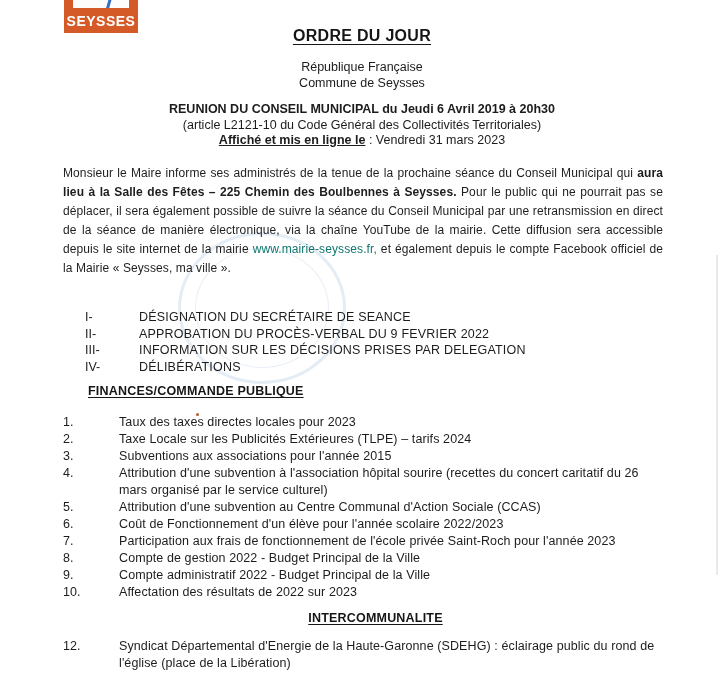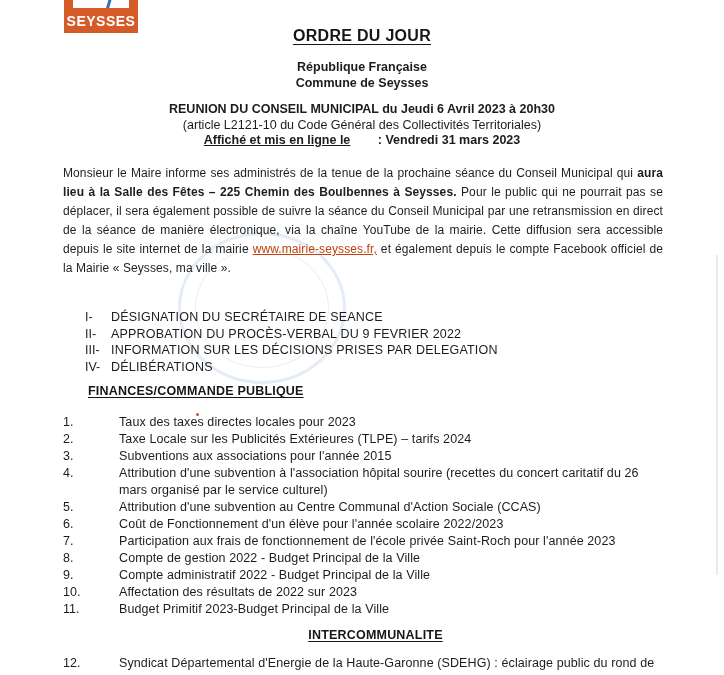--- a/index.html
+++ b/index.html
@@ -36,40 +36,40 @@
     letter-spacing:0.5px; transform:scaleY(1.08);
   }
 
   
   .center-line { position:absolute; left:0; width:724px; text-align:center; }
   .doc-title {
     top:27px; font-size:16px; font-weight:bold;
     text-decoration:underline; text-underline-offset:3px;
     letter-spacing:0.3px; color:#161616;
   }
-  .subtitle { top:60px; font-size:12.5px; font-weight:bold; line-height:15.5px; }
+  .subtitle { top:60px; font-size:12.5px; font-weight:normal; line-height:15.5px; }
   .meeting { top:102px; font-size:12.5px; line-height:15.5px; }
   .meeting .b { font-weight:bold; }
   .meeting .posted-label { font-weight:bold; text-decoration:underline; }
-  .meeting .posted-value { font-weight:bold;padding-left:24px; }
+  .meeting .posted-value { font-weight:normal; }
 
   
   .content { position:absolute; left:63px; top:164px; width:600px; }
 
   .intro {
     font-size:12px; line-height:19px; text-align:justify;
     letter-spacing:0.1px; color:#1e1e1e;
   }
   .intro .b { font-weight:bold; }
-  .intro a.link { color:#c2410c; text-decoration:underline; cursor:pointer; }
+  .intro a.link { color:#0f766e; cursor:pointer; }
 
   .roman-list { margin-top:31px; margin-left:22px; font-size:12.5px; }
   .roman-row { display:flex; line-height:16.5px; }
   .roman-num { flex:0 0 26px; }
-  .roman-label { flex:1; letter-spacing:0.2px; }
+  .roman-label { flex:1; letter-spacing:0.2px;margin-left:28px; }
 
   .section-heading {
     margin-left:25px; font-size:12.5px; font-weight:bold;
     text-decoration:underline; text-underline-offset:2px;
     letter-spacing:0.2px; color:#161616;
   }
   .heading-finances { margin-top:9px; margin-bottom:16px; }
   .heading-inter    { margin-top:10px; margin-bottom:13px;text-align:center; }
 
   .num-list { font-size:12.5px; }
@@ -113,21 +113,21 @@
 <div class="speck"></div>
 
 <div class="center-line doc-title">ORDRE DU JOUR</div>
 
 <div class="center-line subtitle">
   <div>République Française</div>
   <div>Commune de Seysses</div>
 </div>
 
 <div class="center-line meeting">
-  <div class="b">REUNION DU CONSEIL MUNICIPAL du Jeudi 6 Avril 2023 à 20h30</div>
+  <div class="b">REUNION DU CONSEIL MUNICIPAL du Jeudi 6 Avril 2019 à 20h30</div>
   <div>(article L2121-10 du Code Général des Collectivités Territoriales)</div>
   <div><span class="posted-label">Affiché et mis en ligne le</span><span class="posted-value"> : Vendredi 31 mars 2023</span></div>
 </div>
 
 <div class="content">
 
   <p class="intro"><span>Monsieur le Maire informe ses administrés de la tenue de la prochaine séance du Conseil Municipal qui </span><span class="b">aura lieu à la Salle des Fêtes – 225 Chemin des Boulbennes à Seysses.</span><span> Pour le public qui ne pourrait pas se déplacer, il sera également possible de suivre la séance du Conseil Municipal par une retransmission en direct de la séance de manière électronique, via la chaîne YouTube de la mairie. Cette diffusion sera accessible depuis le site internet de la mairie </span><a class="link">www.mairie-seysses.fr,</a><span> et également depuis le compte Facebook officiel de la Mairie « Seysses, ma ville ».</span></p>
 
   <div class="roman-list">
       <div class="roman-row">
@@ -184,24 +184,20 @@
           <span class="num-text">Compte de gestion 2022 - Budget Principal de la Ville</span>
         </div>
         <div class="num-row">
           <span class="num-col">9.</span>
           <span class="num-text">Compte administratif 2022 - Budget Principal de la Ville</span>
         </div>
         <div class="num-row">
           <span class="num-col">10.</span>
           <span class="num-text">Affectation des résultats de 2022 sur 2023</span>
         </div>
-        <div class="num-row">
-          <span class="num-col">11.</span>
-          <span class="num-text">Budget Primitif 2023-Budget Principal de la Ville</span>
-        </div>
       </div>
       <div class="section-heading heading-inter">INTERCOMMUNALITE</div>
       <div class="num-list">
         <div class="num-row">
           <span class="num-col">12.</span>
           <span class="num-text">Syndicat Départemental d'Energie de la Haute-Garonne (SDEHG) : éclairage public du rond de l'église (place de la Libération)</span>
         </div>
       </div>
       <div class="num-list"></div>
     </div>

